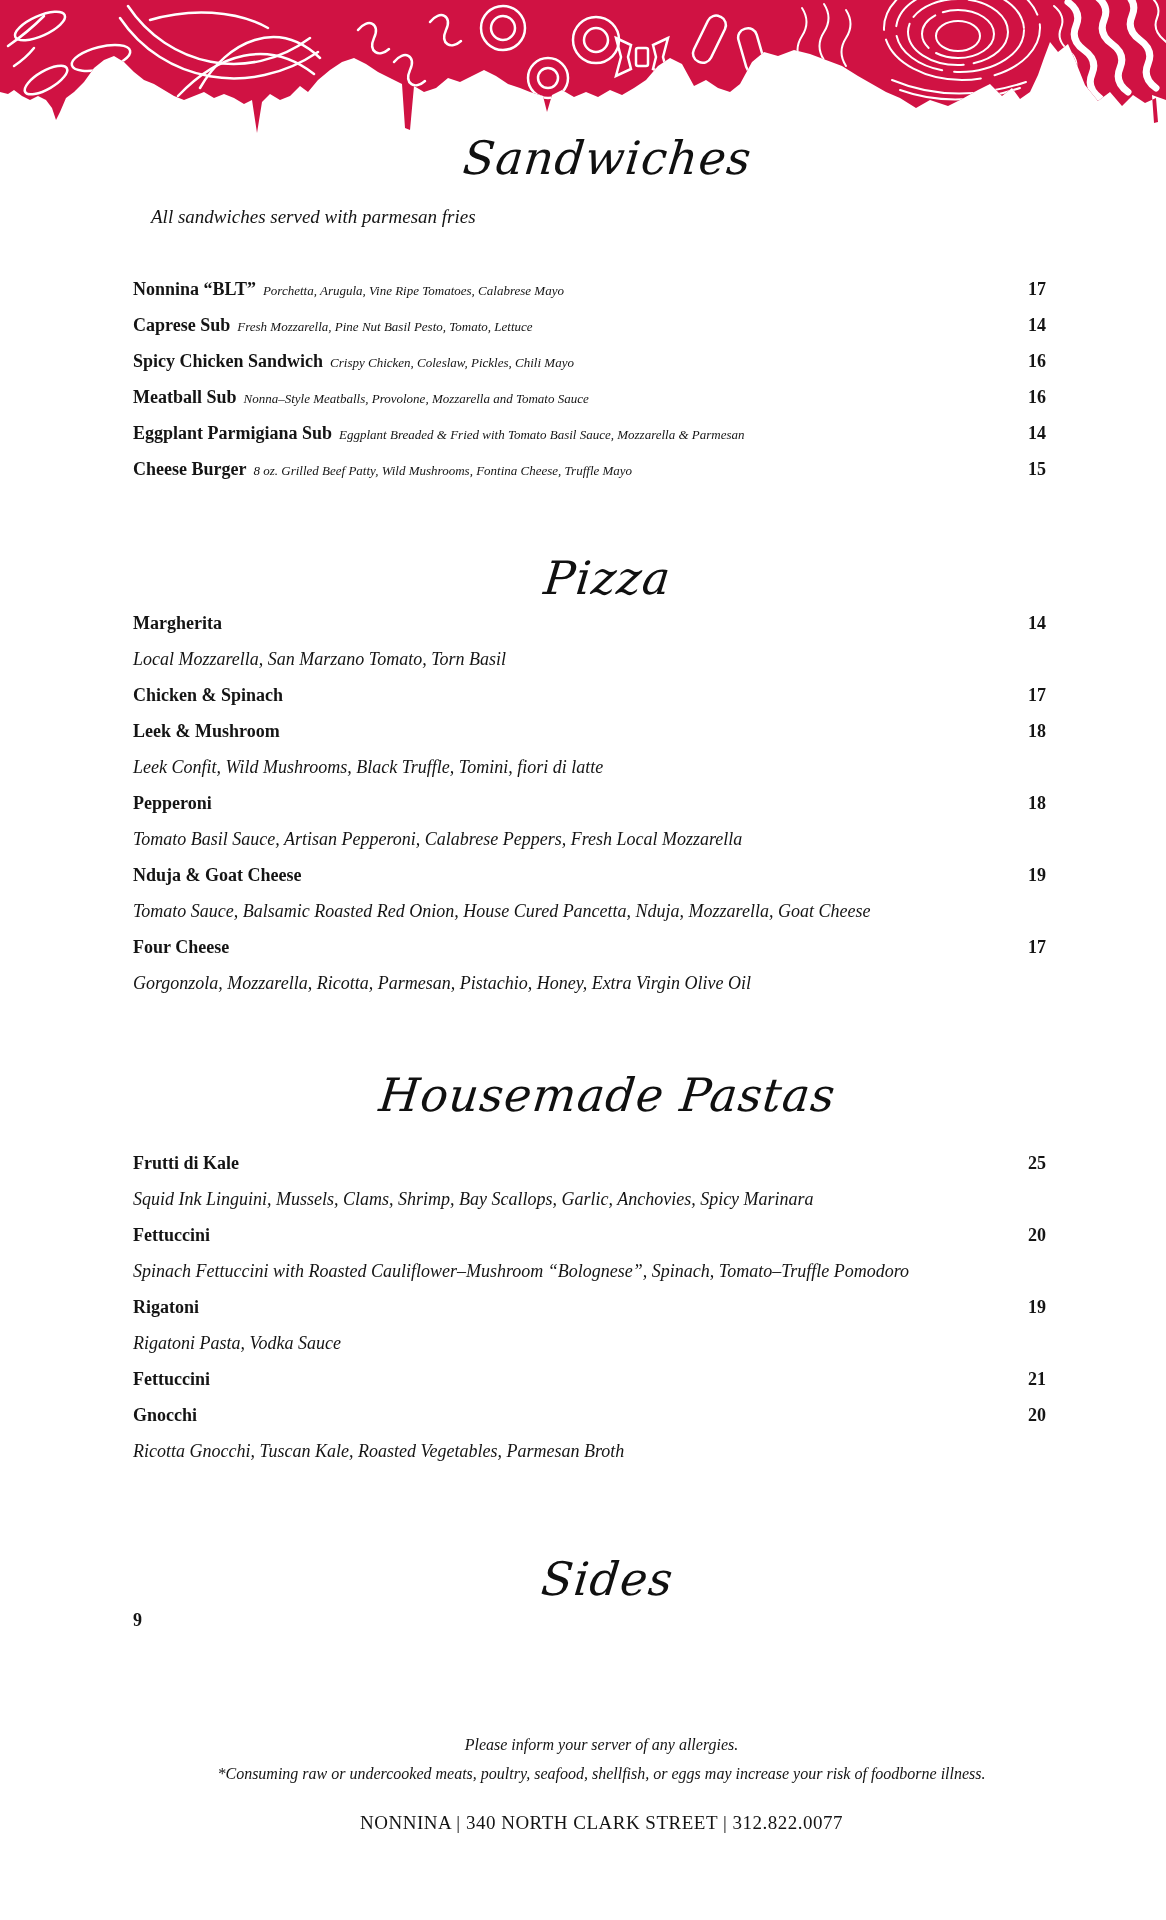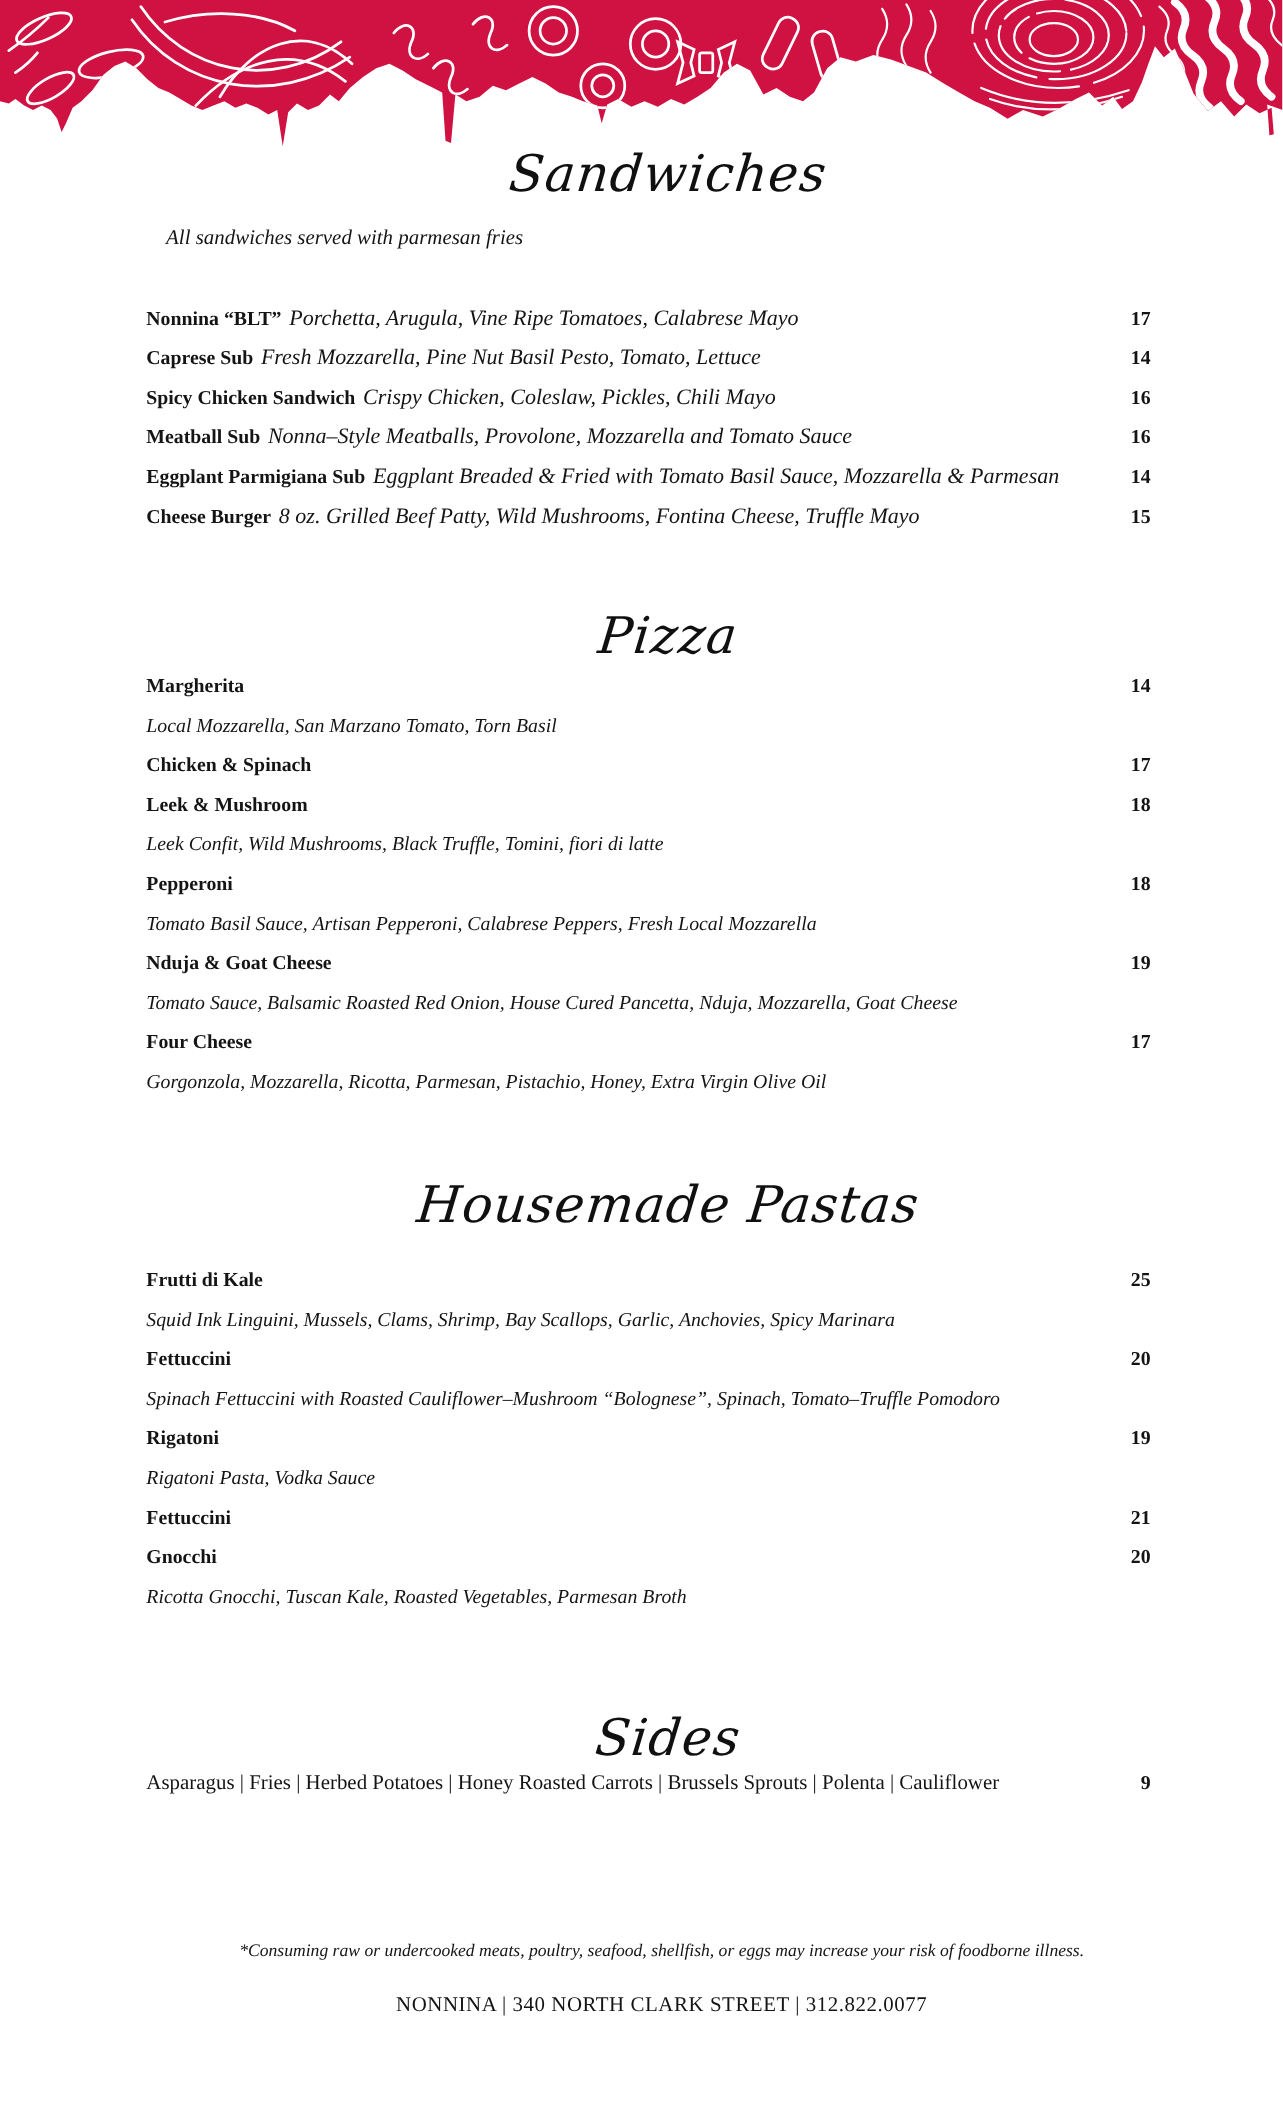--- a/index.html
+++ b/index.html
@@ -8,21 +8,21 @@
   .banner{position:absolute;top:0;left:0;width:1166px;height:158px;}
   .abs{position:absolute;left:133px;width:913px;}
   .script-heading{font-family:"DejaVu Serif",serif;font-style:italic;font-size:46px;
         line-height:1;text-align:center;transform:translateX(18px) skewX(-6deg);
         letter-spacing:1px;color:#101010;}
   .subtitle{font-style:italic;font-size:19px;line-height:24px;
         transform:translateX(18px);}
   .mrow{display:flex;justify-content:space-between;align-items:baseline;
         height:36px;line-height:36px;white-space:nowrap;}
   .item-name{font-weight:bold;font-size:18px;}
-  .item-desc{font-style:italic;font-size:20px;margin-left:7px;}
+  .item-desc{font-style:italic;font-size:13px;margin-left:7px;}
   .item-price{font-weight:bold;font-size:18px;}
   .desc-row{height:36px;line-height:36px;font-style:italic;font-size:18px;white-space:nowrap;}
   .sides-line{font-size:19px;}
   .note{font-style:italic;font-size:16px;line-height:26px;text-align:center;transform:translateX(12px);}
   .footer-line{font-size:19px;line-height:28px;text-align:center;letter-spacing:0.5px;transform:translateX(12px);}
 </style>
 </head>
 <body>
 
 <div class="page">
@@ -189,21 +189,21 @@
     <div class="mrow">
       <span class="item-name">Gnocchi</span>
       <span class="item-price">20</span>
     </div>
     <div class="desc-row">Ricotta Gnocchi, Tuscan Kale, Roasted Vegetables, Parmesan Broth</div>
   </div>
 
   <div class="abs script-heading" style="top:1556px;">Sides</div>
 
   <div class="abs mrow" style="top:1602px;">
-    <span class="sides-line">Asparagus | Fries | Herbed Potatoes | Honey Roasted Carrots | Brussels Sprouts | Polenta | Cauliflower</span>
     <span class="item-price">9</span>
   </div>
 
+  <div class="abs note" style="top:1732px;">Please inform your server of any allergies.</div>
   <div class="abs note" style="top:1761px;">*Consuming raw or undercooked meats, poultry, seafood, shellfish, or eggs may increase your risk of foodborne illness.</div>
 
   <div class="abs footer-line" style="top:1809px;">NONNINA | 340 NORTH CLARK STREET | 312.822.0077</div>
 
 </div>
 
 </body></html>

